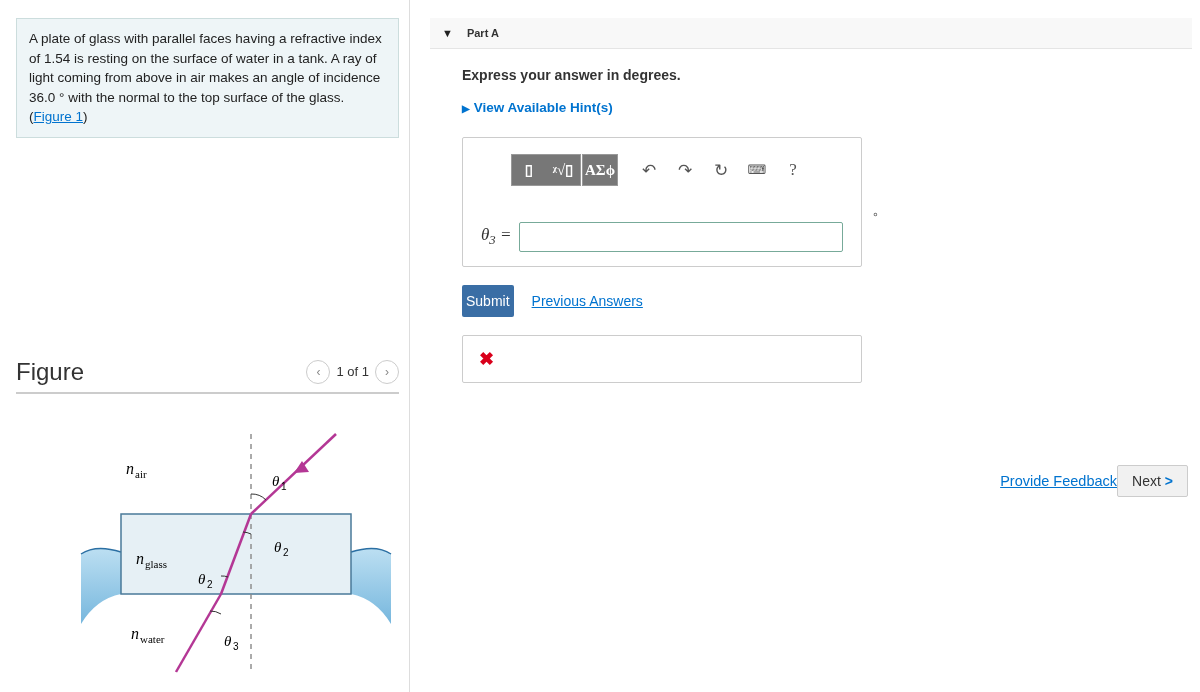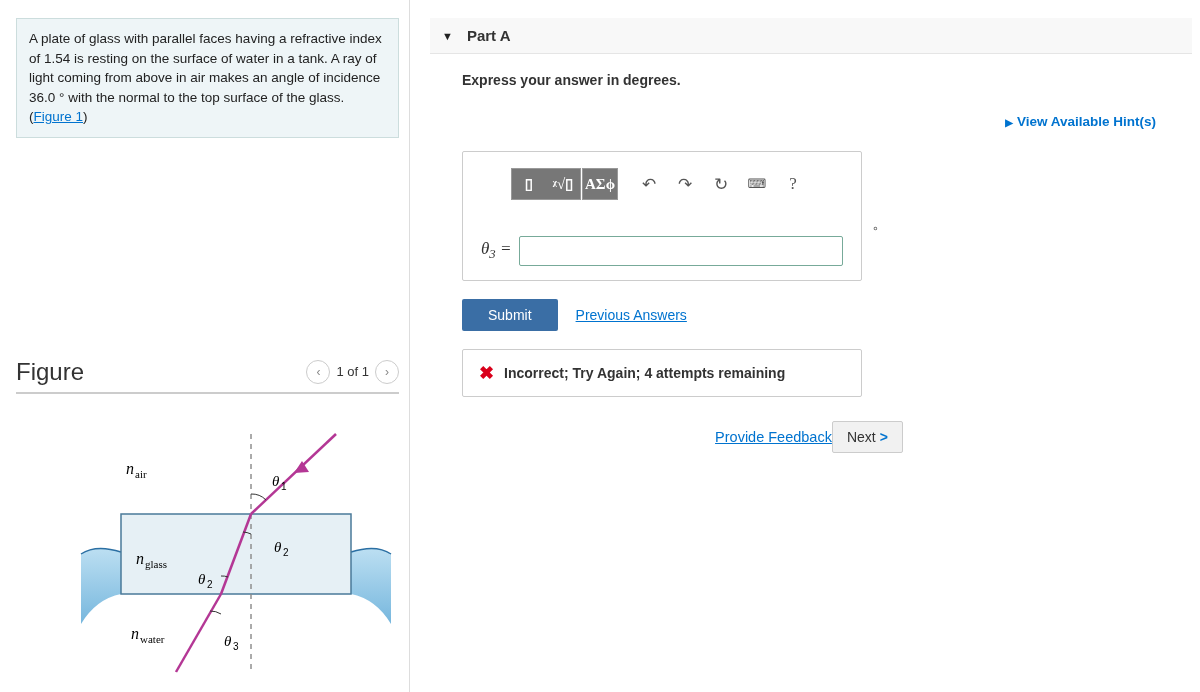--- a/index.html
+++ b/index.html
@@ -13,48 +13,48 @@
 
   .figure-header { display: flex; align-items: center; justify-content: space-between; margin-top: 220px; padding-bottom: 6px; border-bottom: 2px solid #ccc; }
   .figure-header h3 { font-size: 24px; font-weight: normal; }
   .pager { display: flex; align-items: center; gap: 6px; font-size: 13px; }
   .pager-btn { width: 24px; height: 24px; border: 1px solid #ccc; border-radius: 50%; background: #fff; display: flex; align-items: center; justify-content: center; font-size: 12px; color: #888; cursor: pointer; }
 
   .figure-img { margin-top: 30px; padding-left: 60px; }
 
   .part-header { display:flex; align-items:center; gap:14px; background:#f8f8f8; border-bottom:1px solid #e5e5e5; padding:9px 12px; margin-bottom:18px;}
   .part-header .tri { font-size:11px; color:#222; }
-  .part-header .ttl { font-weight:bold; font-size:15px;text-align:right; }
+  .part-header .ttl { font-weight:bold; font-size:11px;text-align:right; }
 
   .q-body { padding: 0 36px 0 32px; }
   .q-text { font-size:14px; line-height:1.45; }
   .instr { font-weight:bold; margin-top:10px; font-size:14px;}
-  .hints { color:#0073cf; font-size:13.5px; font-weight:bold; margin-top:26px; cursor:pointer;text-align:right; }
+  .hints { color:#0073cf; font-size:13.5px; font-weight:bold; margin-top:17px; cursor:pointer; }
   .hints .tri2 { font-size:10px; margin-right:4px;}
 
   .answer-panel { border:1px solid #ccc; border-radius:2px; margin-top:22px; padding:16px 18px 14px; width:400px; position:relative;}
   .tool-row { display:flex; align-items:center; gap:2px; margin-left:30px;}
   .tool-btn { width:34px; height:30px; display:flex; align-items:center; justify-content:center; font-family:'Times New Roman',serif; font-size:15px; color:#333; background:#fff; cursor:pointer;}
   .tool-btn.shade { background:#777; color:#fff; font-weight:bold;}
   .tool-group { display:flex; border:1px solid #999;}
   .tool-spacer { width:10px;}
   .tool-single { border:none; font-size:17px; color:#555;}
   .input-row { display:flex; align-items:center; margin-top:36px; gap:8px;}
   .theta-lbl { font-family:'Times New Roman',serif; font-style:italic; font-size:17px; white-space:nowrap;}
   .ans-input { flex:1; height:30px; border:1px solid #7a9; border-radius:2px; padding:0 6px; font-size:14px;}
   .deg-mark { position:absolute; right:-18px; top:70px; font-size:11px; color:#555;}
 
   .submit-row { margin-top:18px; display:flex; align-items:center; gap:18px;}
-  .submit-btn { background:#3a6ea5; color:#fff; border:none; padding:8px 26px; font-size:14px; border-radius:2px; cursor:pointer;}
+  .submit-btn { background:#3a6ea5; color:#fff; border:none; padding:8px 4px; font-size:14px; border-radius:2px; cursor:pointer;}
   .prev-link { color:#0073cf; text-decoration:underline; font-size:14px; cursor:pointer;}
 
   .feedback-box { border:1px solid #ccc; border-radius:2px; margin-top:18px; padding:12px 16px; width:400px; display:flex; align-items:center; gap:10px; font-weight:bold;}
   .x-ic { color:#d9001b; font-size:18px; font-weight:bold;}
 
-  .bottom-row { display:flex; justify-content:center; align-items:center; margin-top:24px; padding-right:4px;}
+  .bottom-row { display:flex; justify-content:flex-end; align-items:center; margin-top:82px; padding-right:4px;}
   .feedback-link { color:#0073cf; text-decoration:underline; cursor:pointer; font-size:14.5px;}
   .next-btn { background:#f1f1f1; border:1px solid #ccc; border-radius:2px; padding:7px 14px; font-size:14px; cursor:pointer; color:#333; display:flex; align-items:center; gap:4px;}
   .next-btn .chev { color:#0073cf; font-weight:bold;}
 
   sub { font-size:0.75em; }
 </style>
 </head>
 <body>
 
 <div class="container">
@@ -156,21 +156,20 @@
         <span class="deg-mark">∘</span>
       </div>
 
       <div class="submit-row">
         <button class="submit-btn">Submit</button>
         <span class="prev-link">Previous Answers</span>
       </div>
 
       <div class="feedback-box">
         <span class="x-ic">✖</span>
-        <span>Incorrect; Try Again; 4 attempts remaining</span>
       </div>
     </div>
 
     <div class="bottom-row">
       <span class="feedback-link">Provide Feedback</span>
       <button class="next-btn">
         <span>Next</span>
         <span class="chev">&gt;</span>
       </button>
     </div>

